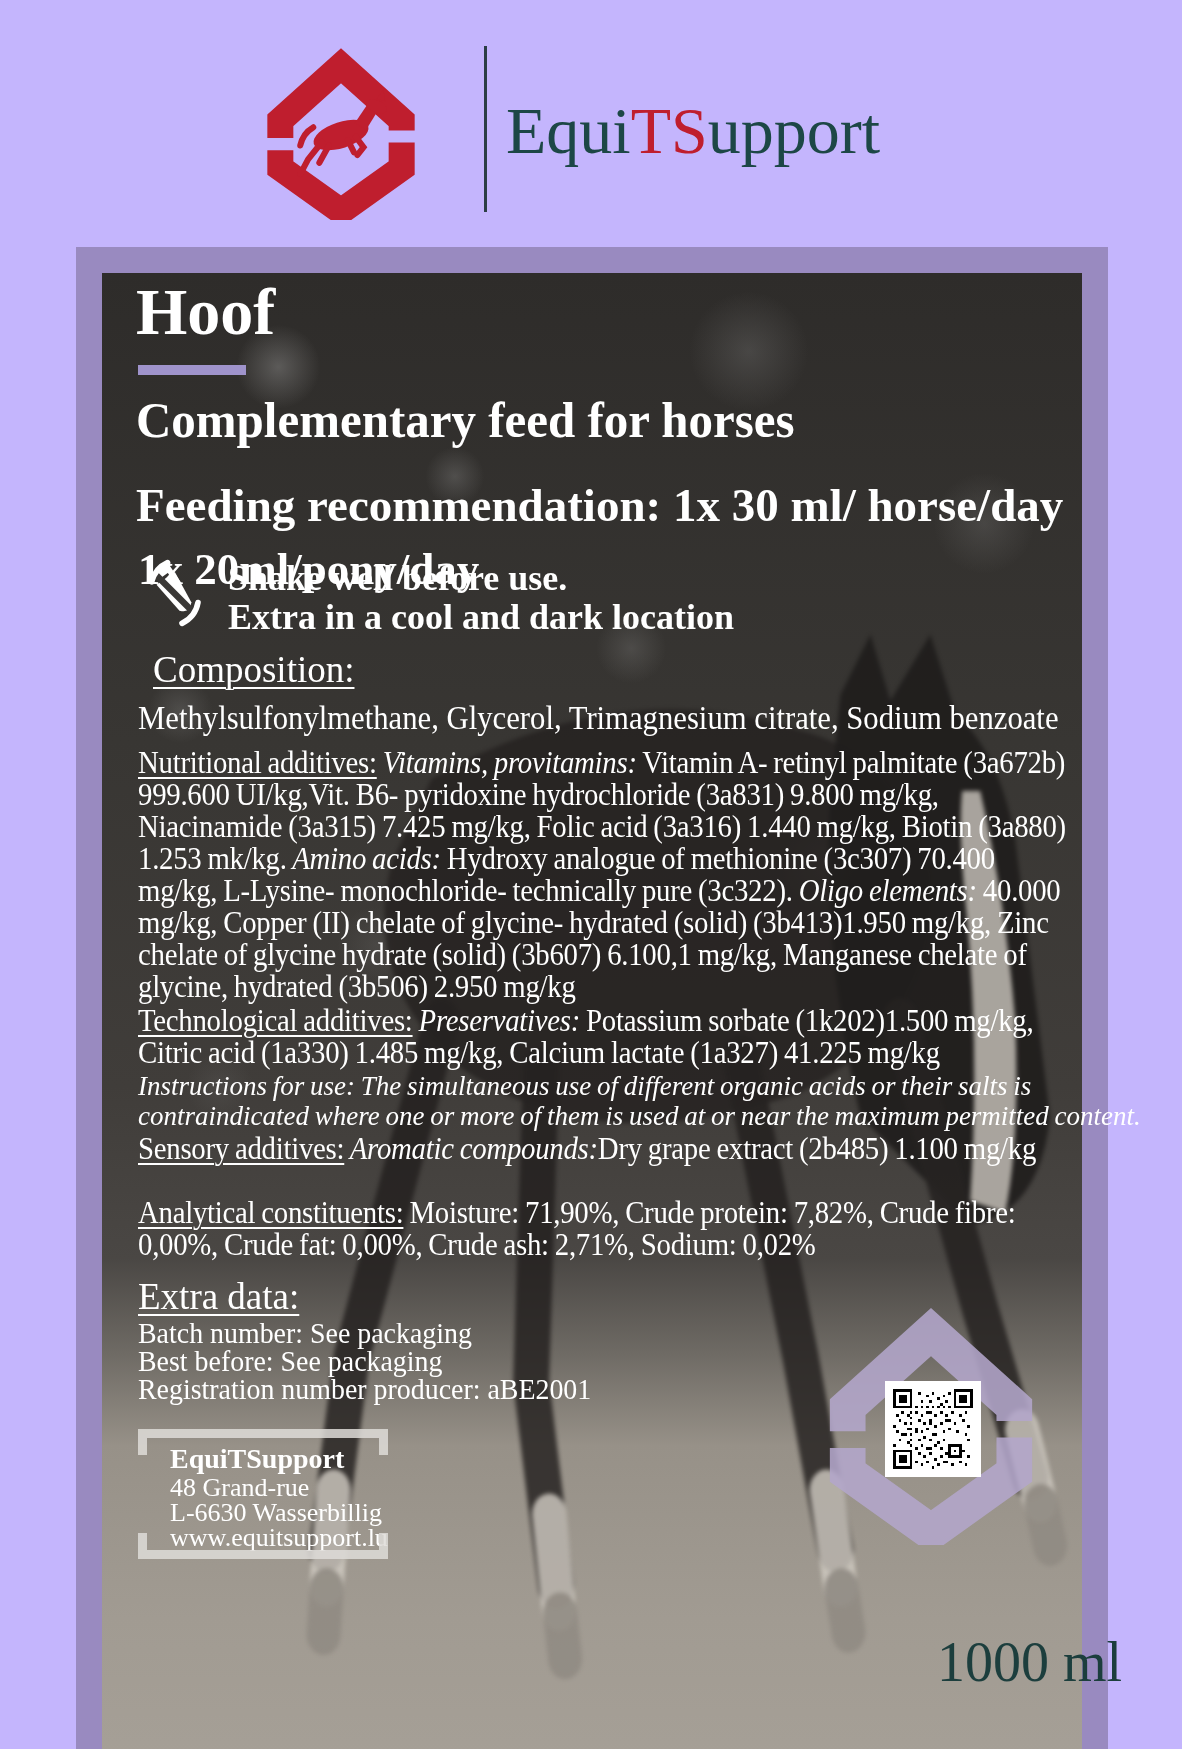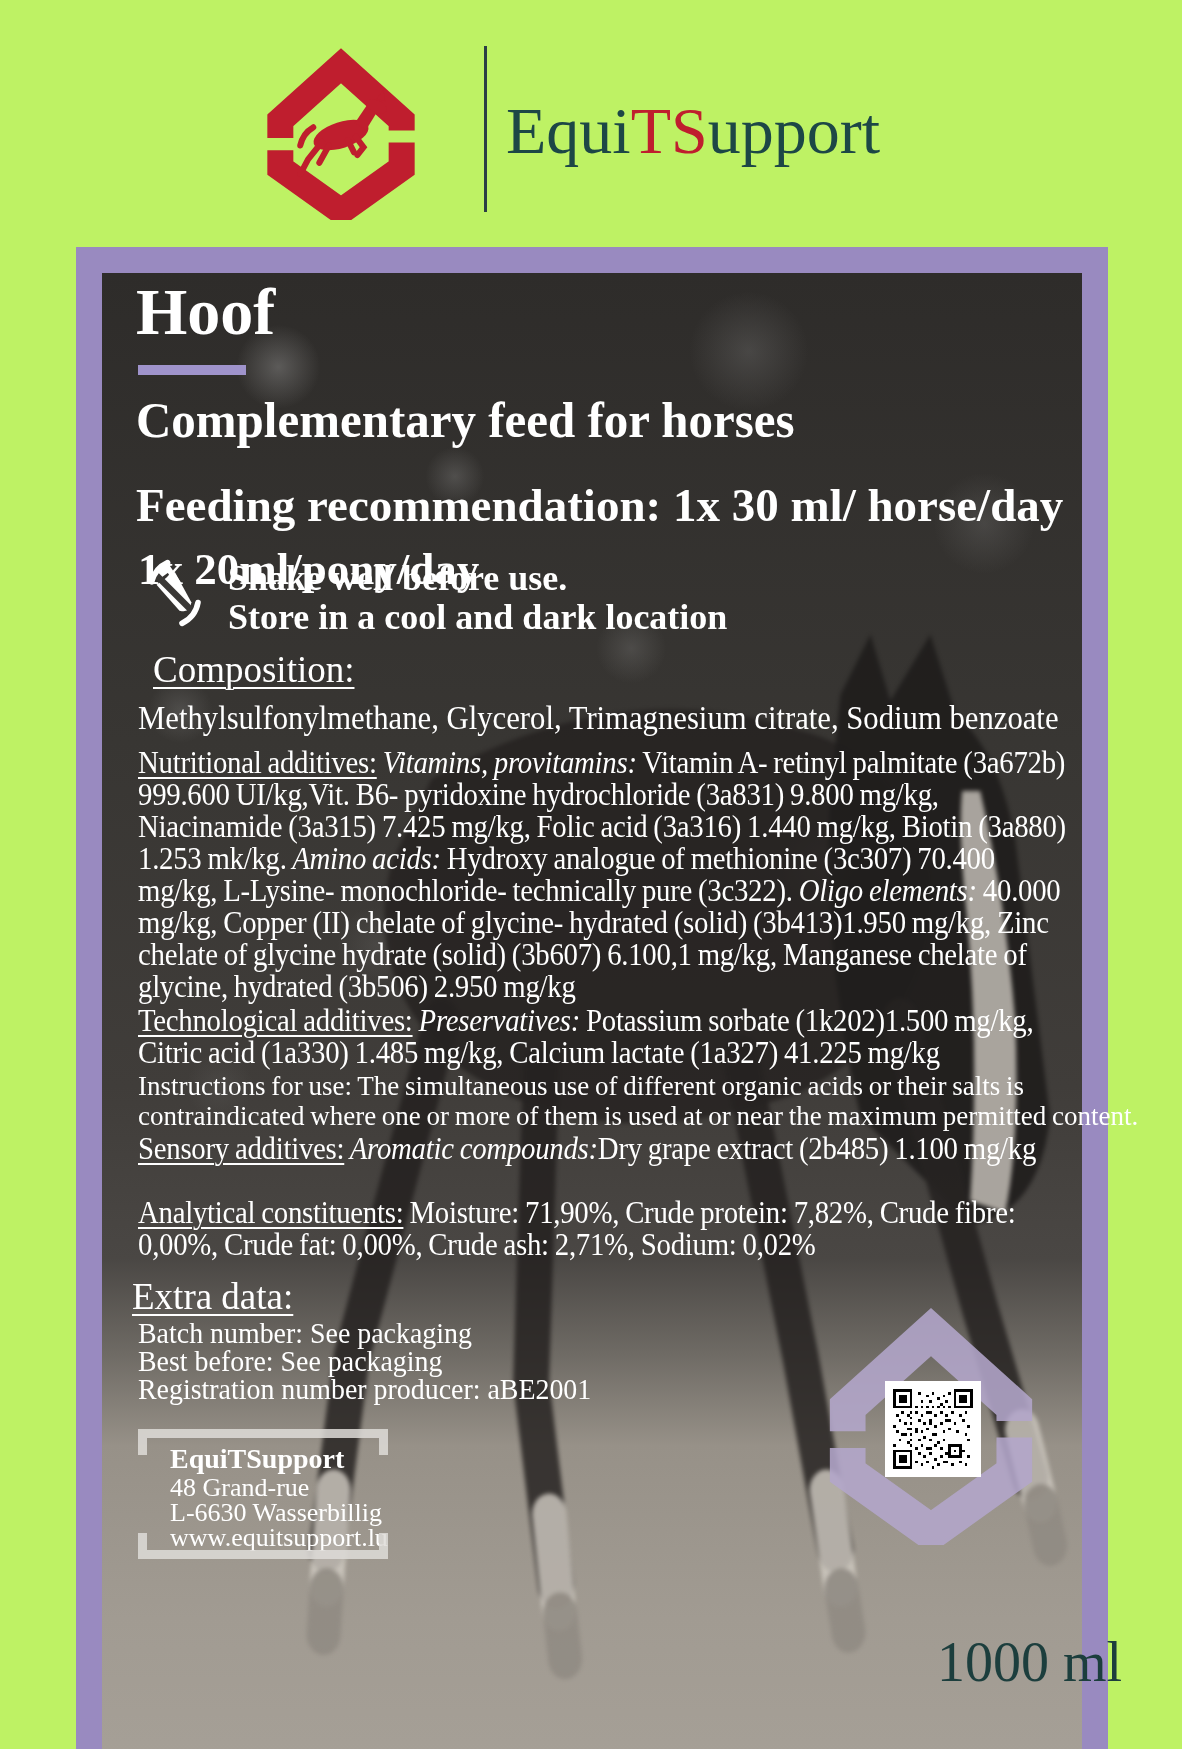--- a/index.html
+++ b/index.html
@@ -6,21 +6,21 @@
     --frame-purple:#998ac0;
     --underline-purple:#9f93cb;
     --emblem-purple:#b3a6cb;
     --logo-red:#bf1e2e;
     --brand-teal:#1d4746;
     --volume-teal:#1c3e3d;
   }
   *{margin:0;padding:0;box-sizing:border-box;}
   html,body{background:#ffffff;}
   .page{
-    position:relative;width:1182px;height:1749px;background:#bef264;overflow:hidden;
+    position:relative;width:1182px;height:1749px;background:#c4b5fd;overflow:hidden;
     font-family:"Liberation Serif","DejaVu Serif",serif;
   }
   
   .brand-logo{position:absolute;left:232px;top:38px;width:218px;height:182px;}
   .brand-divider{position:absolute;left:484px;top:46px;width:3px;height:166px;background:#2c3e45;}
   .wordmark{
     position:absolute;left:506px;top:96px;font-size:66px;line-height:70px;
     color:var(--brand-teal);letter-spacing:0px;white-space:nowrap;
   }
   .wordmark .red{color:var(--logo-red);}
@@ -57,24 +57,24 @@
   .shake-icon{position:absolute;left:58px;top:306px;width:80px;height:80px;}
   .storage{left:152px;top:312px;font-size:36px;line-height:39px;font-weight:bold;}
   .sec-heading{font-size:37px;line-height:40px;text-decoration:underline;text-underline-offset:5px;text-decoration-thickness:2px;}
   .comp-h{left:62px;top:403px;margin-left:15px;}
   .comp-body{left:62px;top:454px;font-size:33px;line-height:35px;white-space:nowrap;}
   .para{left:62px;top:0;width:1013px;font-size:31px;line-height:32px;letter-spacing:-.3px;word-spacing:-1px;}
   .para .hd{text-decoration:underline;text-underline-offset:4px;text-decoration-thickness:2px;}
   .para .it{font-style:italic;}
   .p-nutri{top:500px;}
   .p-tech{top:758px;}
-  .p-instr{top:824px;font-size:27px;line-height:30px;letter-spacing:0;}
+  .p-instr{top:824px;font-size:27px;line-height:30px;font-style:italic;letter-spacing:0;}
   .p-sens{top:886px;}
   .p-analy{top:950px;}
-  .extra-h{left:56px;top:1030px;}
+  .extra-h{left:62px;top:1030px;}
   .extra-lines{left:62px;top:1072px;font-size:30px;line-height:28px;}
   
   .address-box{position:absolute;left:62px;top:1182px;width:250px;height:130px;color:#fff;}
   .address-box::before{content:"";position:absolute;left:0;right:0;top:0;height:17px;
     border-top:9px solid rgba(222,220,216,.85);border-left:9px solid rgba(222,220,216,.85);border-right:9px solid rgba(222,220,216,.85);}
   .address-box::after{content:"";position:absolute;left:0;right:0;bottom:0;height:17px;
     border-bottom:9px solid rgba(222,220,216,.85);border-left:9px solid rgba(222,220,216,.85);border-right:9px solid rgba(222,220,216,.85);}
   .address-inner{position:absolute;left:32px;top:14px;}
   .address-company{font-size:28px;line-height:32px;font-weight:bold;}
   .address-line{font-size:26px;line-height:25px;}
@@ -155,21 +155,21 @@
       <g transform="rotate(-35 50 50)">
         <rect x="43" y="14" width="18" height="11" rx="2" fill="#ffffff"></rect>
         <path d="M38,29 L66,29 L61,72 Q52,83 43,72 Z" fill="#ffffff"></path>
       </g>
       <line x1="27" y1="27" x2="77" y2="77" stroke="#3a3836" stroke-width="8"></line>
       <path d="M22,36 A36,36 0 0 1 42,12" stroke="#ffffff" stroke-width="7" stroke-linecap="round" fill="none"></path>
       <path d="M80,62 A36,36 0 0 1 60,88" stroke="#ffffff" stroke-width="7" stroke-linecap="round" fill="none"></path>
     </svg>
     <div class="lt storage">
       <div>Shake well before use.</div>
-      <div>Store in a cool and dark location</div>
+      <div>Extra in a cool and dark location</div>
     </div>
 
     <div class="lt sec-heading comp-h">Composition:</div>
     <div class="lt comp-body condensed">Methylsulfonylmethane, Glycerol, Trimagnesium citrate, Sodium benzoate</div>
 
     <div class="lt para condensed p-nutri">
       <span class="hd">Nutritional additives:</span><span class="it"> Vitamins, provitamins:</span><span> Vitamin A- retinyl palmitate (3a672b) 999.600 UI/kg,Vit. B6- pyridoxine hydrochloride (3a831) 9.800 mg/kg, Niacinamide (3a315) 7.425 mg/kg, Folic acid (3a316) 1.440 mg/kg, Biotin (3a880) 1.253 mk/kg.</span><span class="it"> Amino acids:</span><span> Hydroxy analogue of methionine (3c307) 70.400 mg/kg, L-Lysine- monochloride- technically pure (3c322).</span><span class="it"> Oligo elements:</span><span> 40.000 mg/kg, Copper (II) chelate of glycine- hydrated (solid) (3b413)1.950 mg/kg, Zinc chelate of glycine hydrate (solid) (3b607) 6.100,1 mg/kg, Manganese chelate of glycine, hydrated (3b506) 2.950 mg/kg</span>
     </div>
 
     <div class="lt para condensed p-tech">

